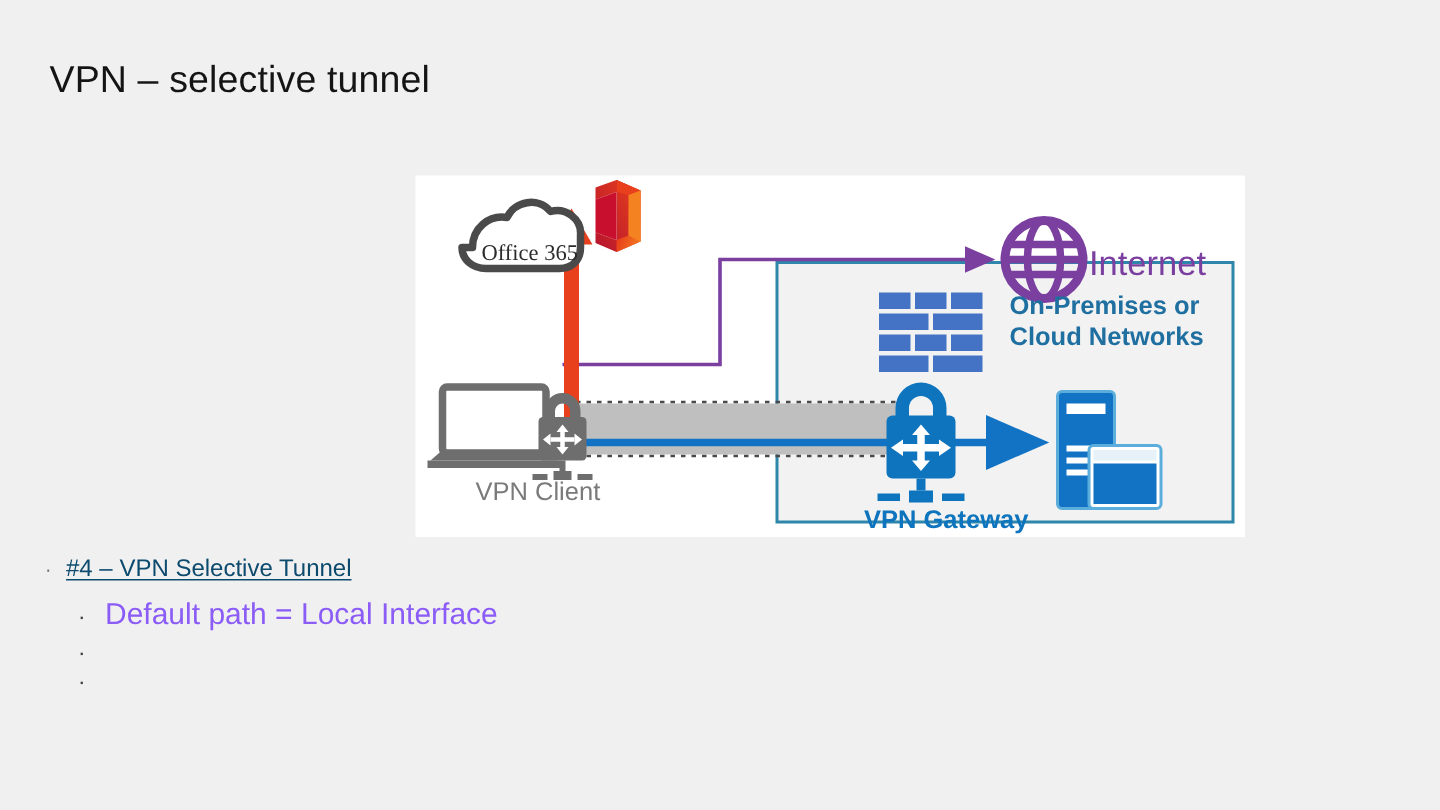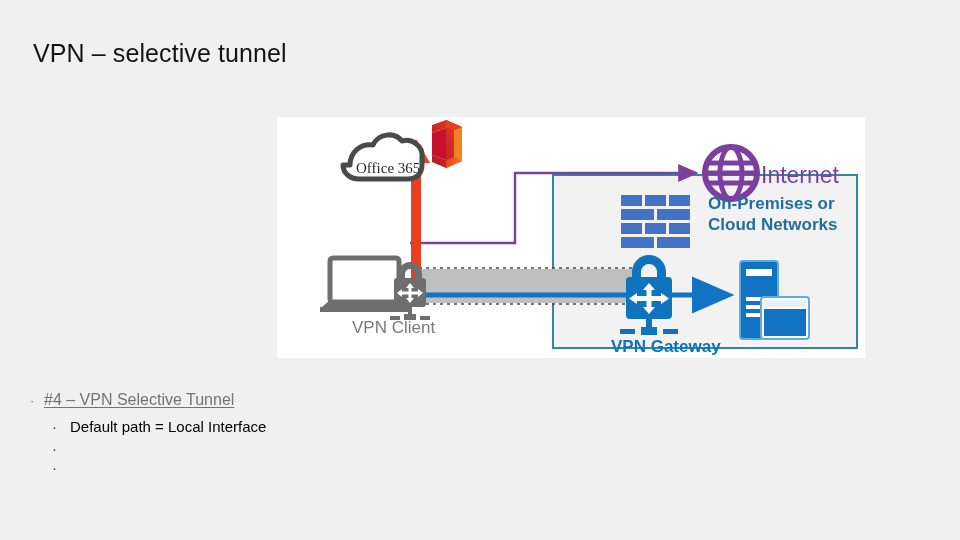--- a/index.html
+++ b/index.html
@@ -28,21 +28,20 @@
   }
 
   
   .diagram-panel {
     position: absolute;
     left: 277px;
     top: 117px;
     width: 553px;
     height: 241px;
     background: #ffffff;
-    padding-left: 35px;
   }
   .diagram-panel svg { display: block; }
 
   
   .bullets {
     position: absolute;
     left: 30px;
     top: 371px;
     width: 640px;
   }
@@ -53,45 +52,44 @@
   }
   .bullet-l1 .dot {
     width: 14px;
     flex: 0 0 14px;
     font-size: 13px;
     color: #6b6b6b;
     line-height: 1;
   }
   .link-text {
     font-size: 16px;
-    color: #737373;
+    color: #0c4a6e;
     text-decoration: underline;
     text-underline-offset: 2px;
     white-space: nowrap;
-    margin-top: 20px;
   }
   .sub-list {
     margin-top: 4px;
     margin-left: 22px;
   }
   .bullet-l2 {
     display: flex;
     align-items: baseline;
     margin-bottom: 4px;
   }
   .bullet-l2 .dot {
     width: 18px;
     flex: 0 0 18px;
     font-size: 15px;
     color: #3a3a3a;
     line-height: 1;
   }
   .bullet-l2 .txt {
-    font-size: 15px;
-    color: #000000;
+    font-size: 20px;
+    color: #8b5cf6;
     white-space: nowrap;
     line-height: 1.35;
   }
 </style>
 </head>
 <body>
 
 <div class="slide-title">VPN – selective tunnel</div>
 
 <div class="diagram-panel">

